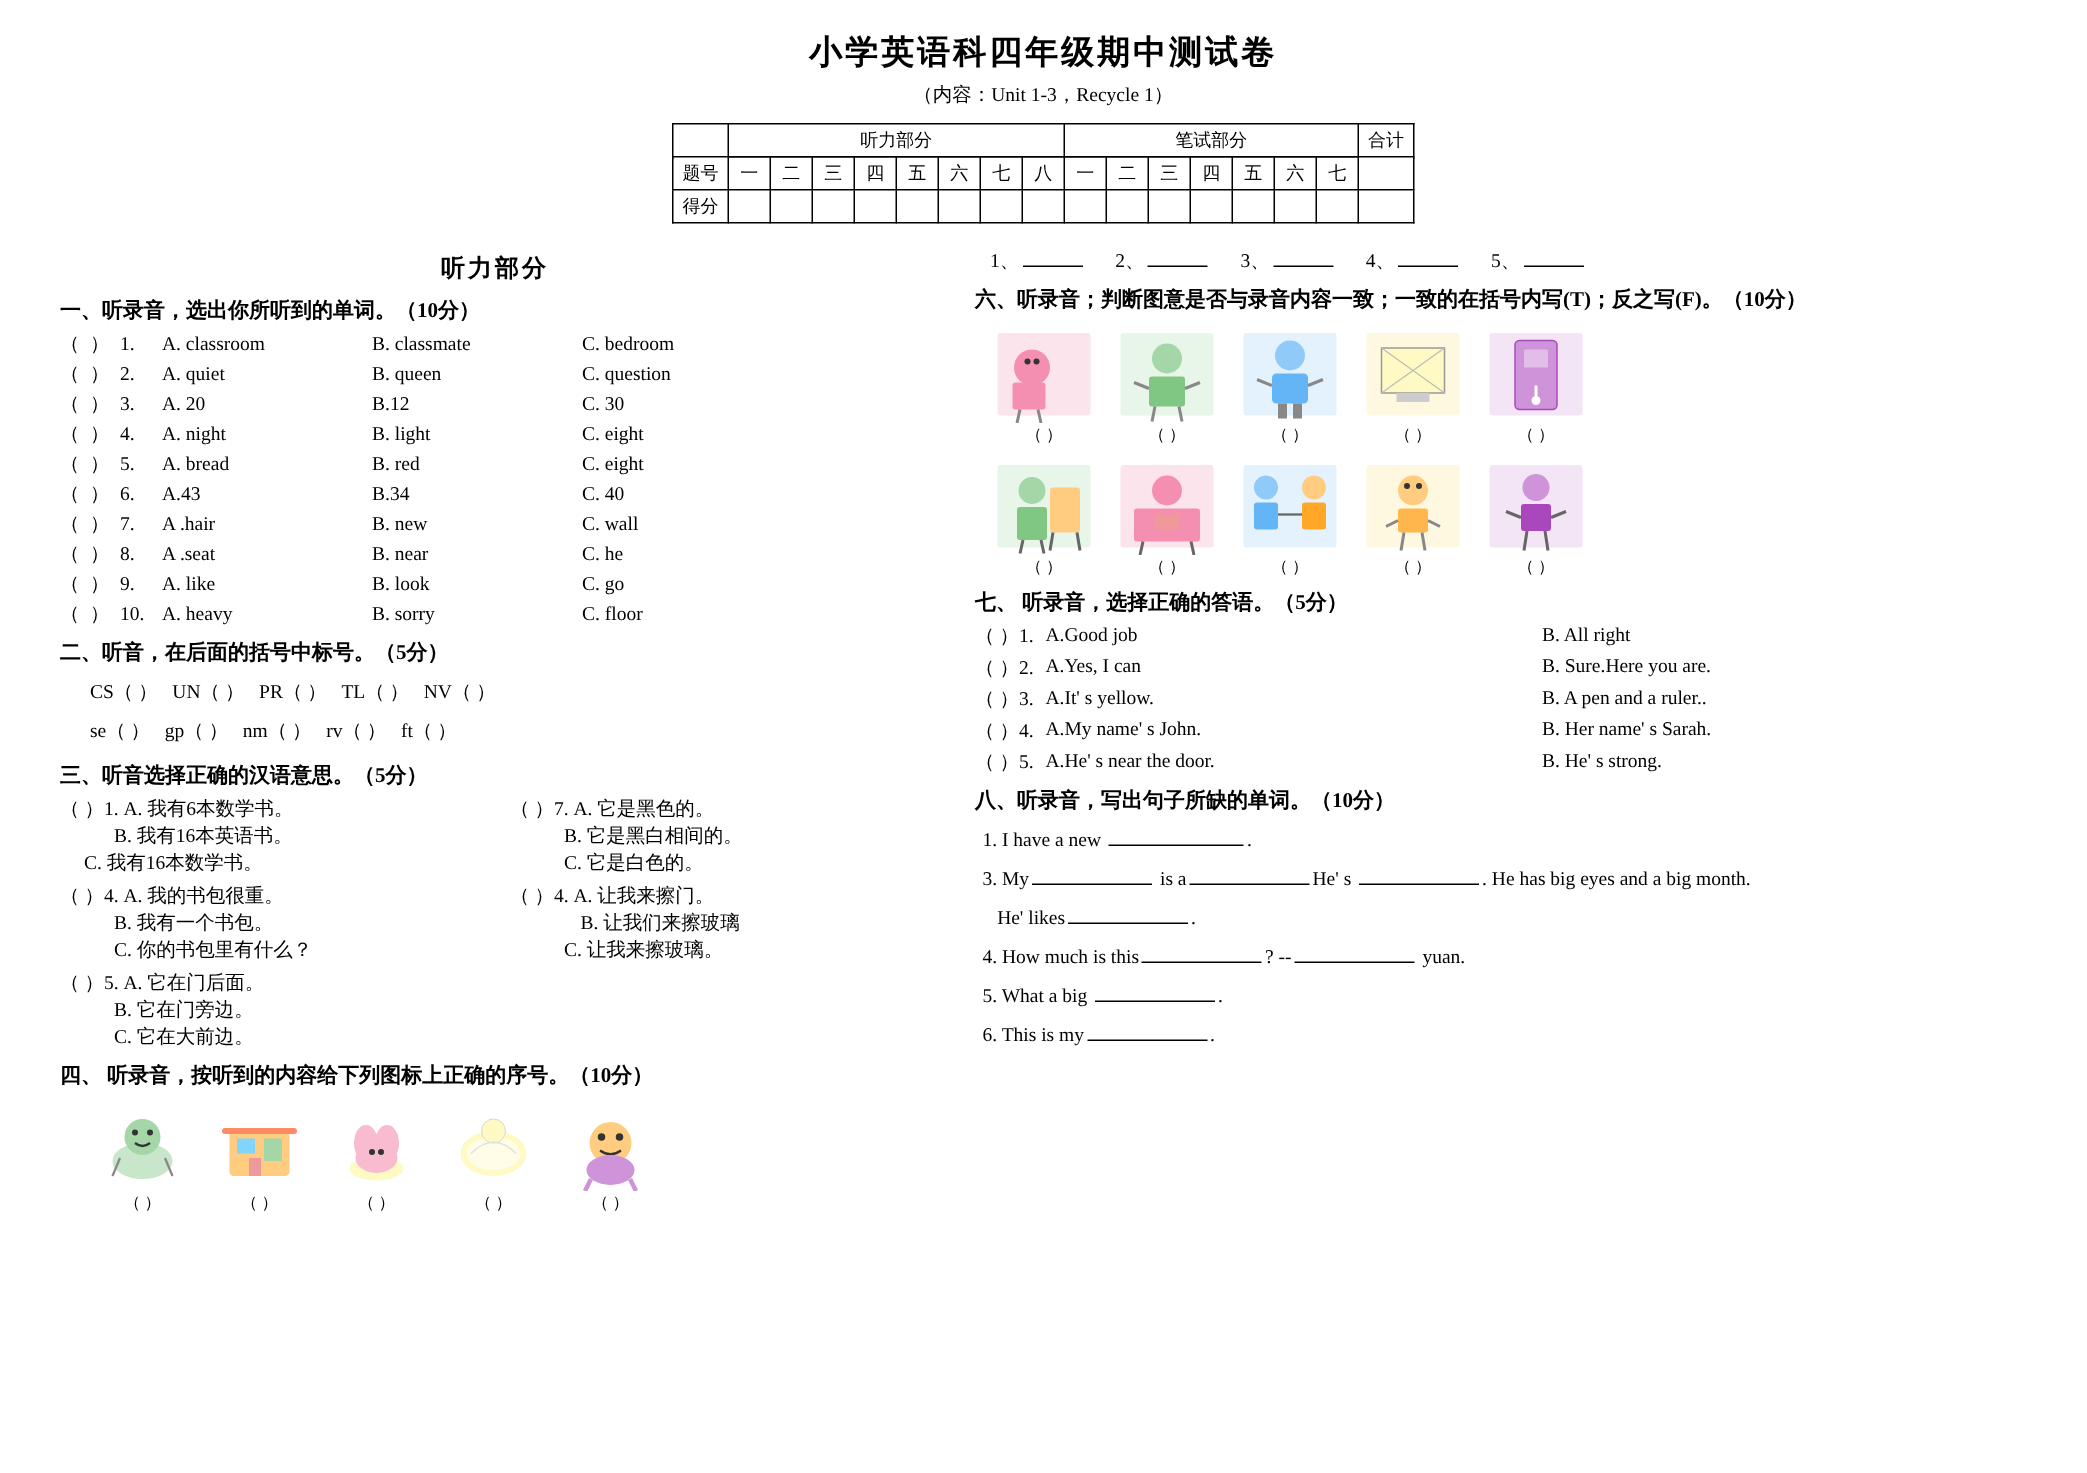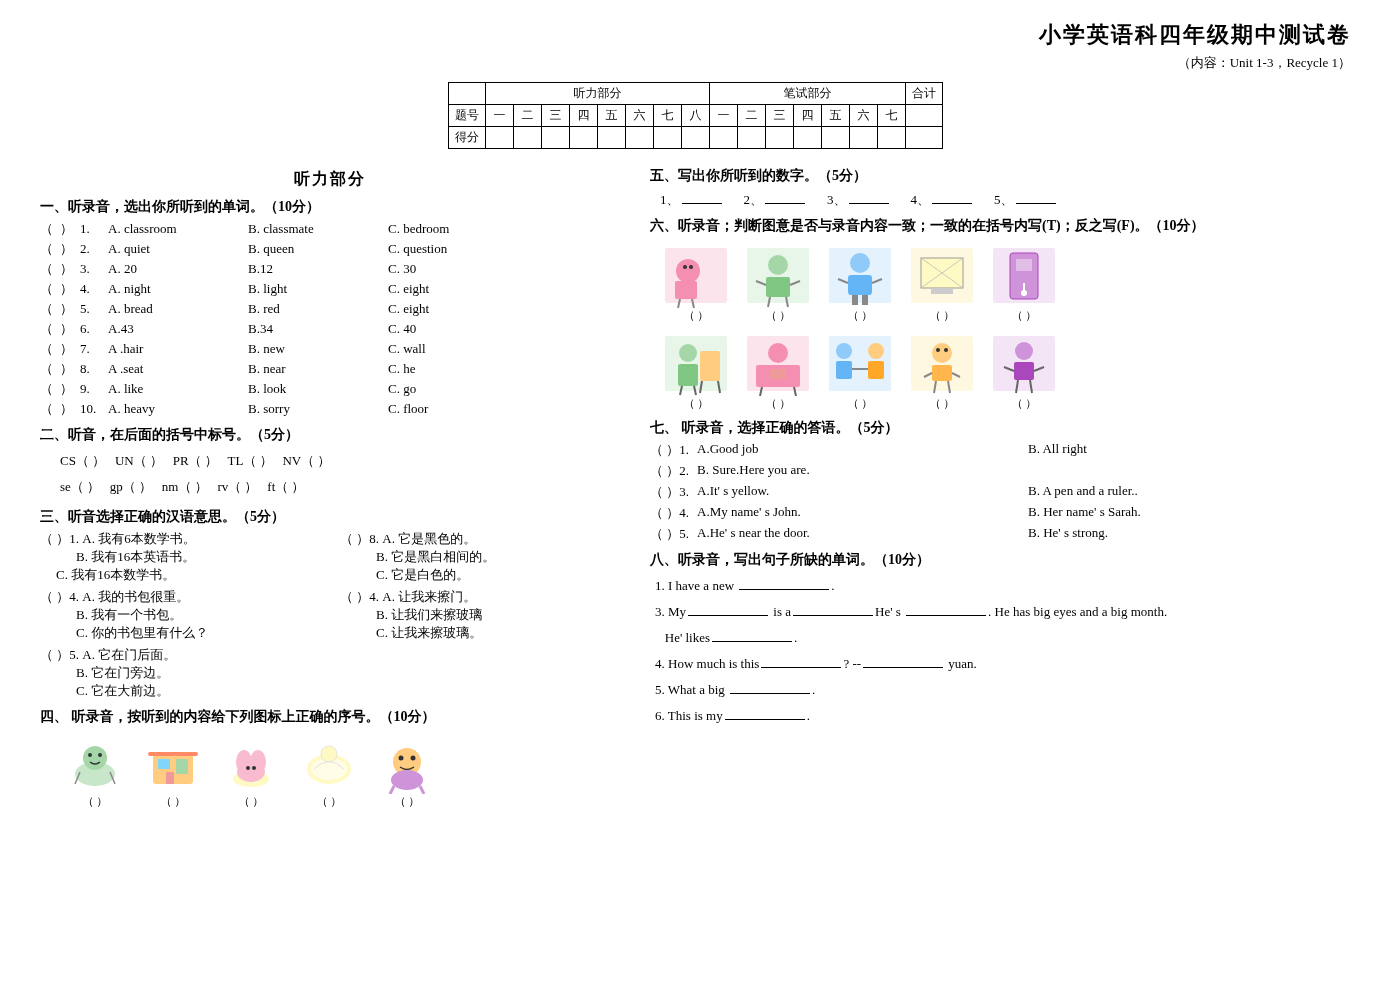--- a/index.html
+++ b/index.html
@@ -18,21 +18,21 @@
       width: 100%;
     }
     .left-col {
       width: 580px;
       flex-shrink: 0;
     }
     .right-col {
       flex: 1;
     }
     .title-section {
-      text-align: right;
+      text-align: center;
       margin-bottom: 8px;
     }
     .main-title {
       font-size: 22px;
       font-weight: bold;
       letter-spacing: 2px;
     }
     .sub-title {
       font-size: 13px;
       margin-top: 4px;
@@ -271,25 +271,25 @@
         <span>rv（  ）</span>&nbsp;&nbsp;
         <span>ft（  ）</span>
       </div>
     </div>
 
     <div class="sub-section">
       <div class="part-title">三、听音选择正确的汉语意思。（5分）</div>
       <div id="part3-questions">
           <div style="display: flex; gap: 20px; margin: 4px 0px;">
             <div style="flex: 1 1 0%; font-size: 13px;"><span>（  ）1.  A. 我有6本数学书。</span><div style="margin-left:36px">B. 我有16本英语书。</div><div style="margin-left:16px">C. 我有16本数学书。</div></div>
-            <div style="flex: 1 1 0%; font-size: 13px;"><span>（  ）8.  A. 它是黑色的。</span><div style="margin-left:36px">B. 它是黑白相间的。</div><div style="margin-left:36px">C. 它是白色的。</div></div>
+            <div style="flex: 1 1 0%; font-size: 13px;"><span>（  ）7.  A. 它是黑色的。</span><div style="margin-left:36px">B. 它是黑白相间的。</div><div style="margin-left:36px">C. 它是白色的。</div></div>
           </div>
           <div style="display: flex; gap: 20px; margin: 4px 0px;">
             <div style="flex: 1 1 0%; font-size: 13px;"><span>（  ）4.  A. 我的书包很重。</span><div style="margin-left:36px">B. 我有一个书包。</div><div style="margin-left:36px">C. 你的书包里有什么？</div></div>
-            <div style="flex: 1 1 0%; font-size: 13px;"><span>（  ）4.  A. 让我来擦门。</span><div style="margin-left:36px">B. 让我们来擦玻璃</div><div style="margin-left:36px">C. 让我来擦玻璃。</div></div>
+            <div style="flex: 1 1 0%; font-size: 13px;"><span>（  ）4.  A. 让我来擦门。</span><div style="margin-left:47px">B. 让我们来擦玻璃</div><div style="margin-left:36px">C. 让我来擦玻璃。</div></div>
           </div>
           <div style="display: flex; gap: 20px; margin: 4px 0px;">
             <div style="flex: 1 1 0%; font-size: 13px;"><span>（  ）5.  A. 它在门后面。</span><div style="margin-left:36px">B. 它在门旁边。</div><div style="margin-left:36px">C. 它在大前边。</div></div>
             <div></div>
           </div>
         </div>
     </div>
 
     <div class="sub-section">
       <div class="part-title">四、 听录音，按听到的内容给下列图标上正确的序号。（10分）</div>
@@ -349,21 +349,20 @@
           </svg>
           <div style="font-size:11px;text-align:center">（  ）</div>
         </div>
       </div>
     </div>
   </div>
 
   <div class="right-col">
 
     <div class="sub-section">
-      <div class="right-part-title">五、写出你所听到的数字。（5分）</div>
       <div class="num-row" style="margin-left:10px; margin-top:6px;">
         <span>1、<span class="fill-blank-sm"></span></span>
         <span>2、<span class="fill-blank-sm"></span></span>
         <span>3、<span class="fill-blank-sm"></span></span>
         <span>4、<span class="fill-blank-sm"></span></span>
         <span>5、<span class="fill-blank-sm"></span></span>
       </div>
     </div>
 
     <div class="sub-section">
@@ -496,20 +495,21 @@
     <div class="sub-section">
       <div class="right-part-title">七、 听录音，选择正确的答语。（5分）</div>
       <div id="part7-questions">
           <div style="display: flex; font-size: 13px; margin: 3px 0px; gap: 8px;">
             <span style="white-space:nowrap">（  ）1.</span>
             <span style="flex:1">A.Good  job</span>
             <span style="flex:1">B. All  right</span>
           </div>
           <div style="display: flex; font-size: 13px; margin: 3px 0px; gap: 8px;">
             <span style="white-space:nowrap">（  ）2.</span>
+            <span style="flex:1">A.Yes, I  can</span>
             <span style="flex:1">B. Sure.Here  you  are.</span>
           </div>
           <div style="display: flex; font-size: 13px; margin: 3px 0px; gap: 8px;">
             <span style="white-space:nowrap">（  ）3.</span>
             <span style="flex:1">A.It' s  yellow.</span>
             <span style="flex:1">B. A  pen  and  a  ruler..</span>
           </div>
           <div style="display: flex; font-size: 13px; margin: 3px 0px; gap: 8px;">
             <span style="white-space:nowrap">（  ）4.</span>
             <span style="flex:1">A.My  name' s  John.</span>

